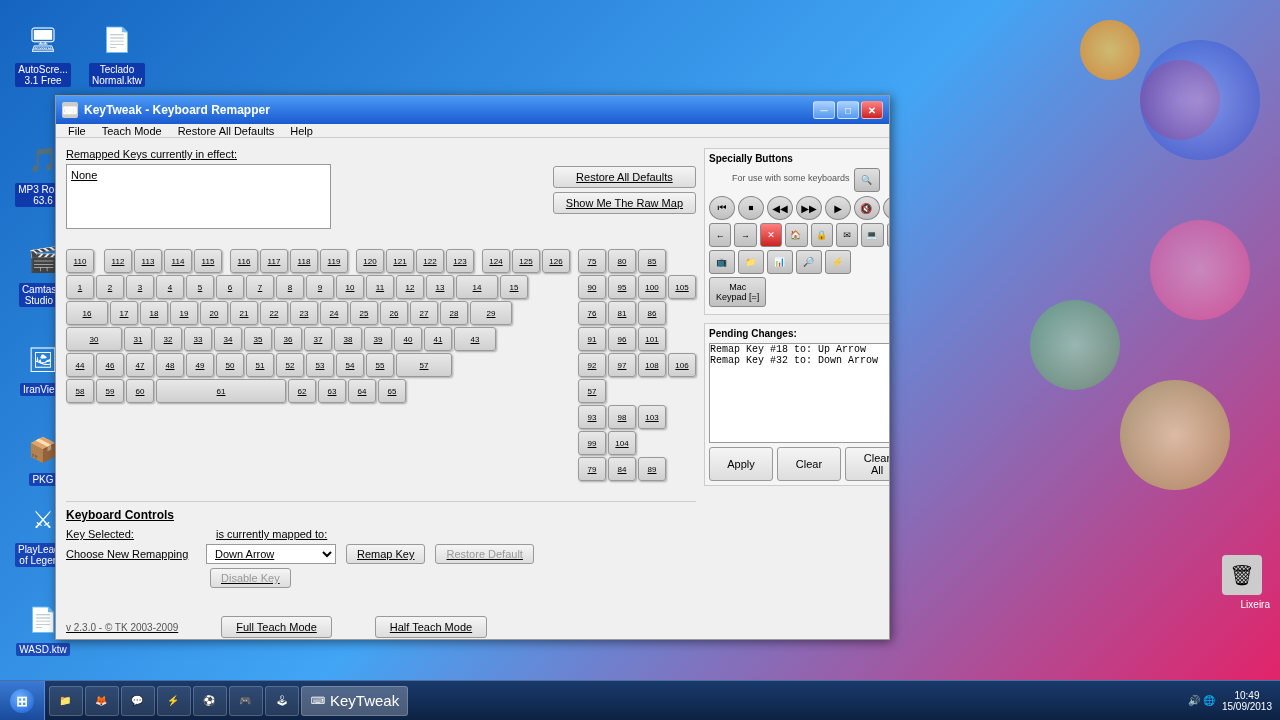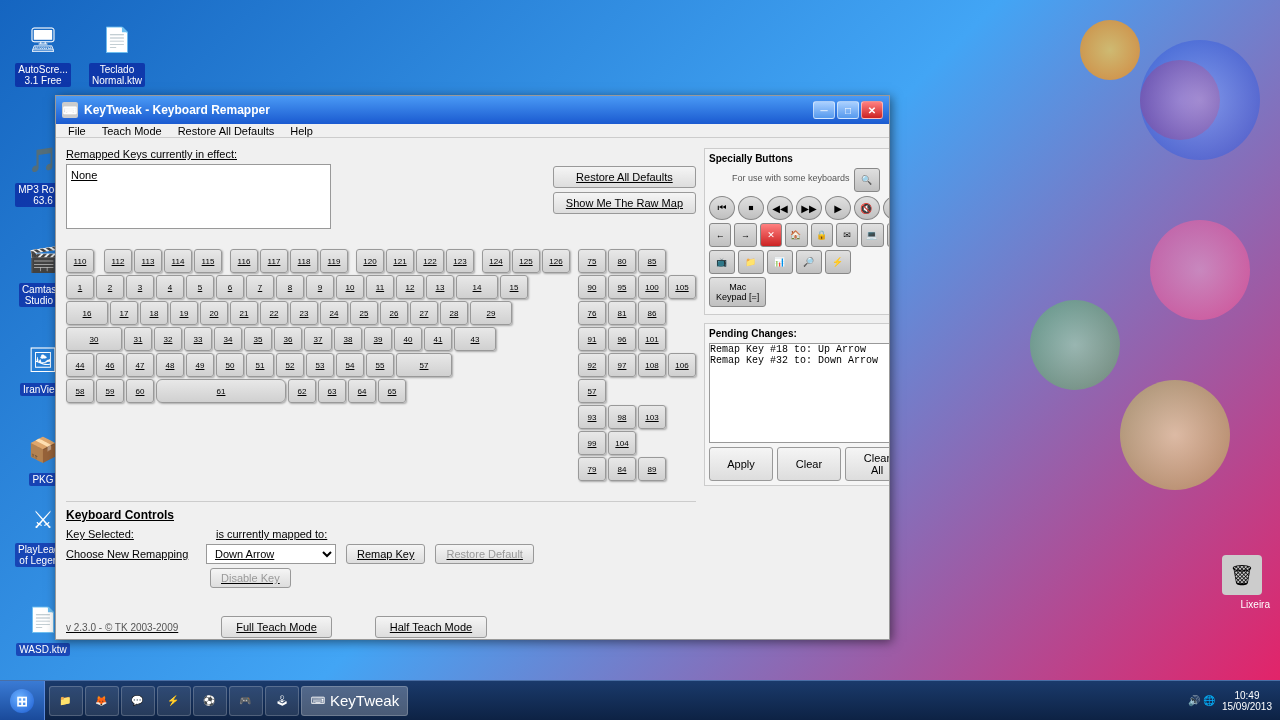--- a/index.html
+++ b/index.html
@@ -273,21 +273,21 @@
       border-radius: 3px;
       display: flex;
       align-items: center;
       justify-content: center;
       font-size: 8px;
       cursor: pointer;
       box-shadow: 1px 1px 2px rgba(0,0,0,0.3);
     }
     .key.wide { min-width: 42px; }
     .key.wider { min-width: 56px; }
-    .key.space { min-width: 130px; border-radius: 6px; }
+    .key.space { min-width: 130px; }
 
     
     .right-panel {
       width: 210px;
       display: flex;
       flex-direction: column;
       gap: 8px;
     }
     .specialty-section {
       border: 1px solid #ccc;

